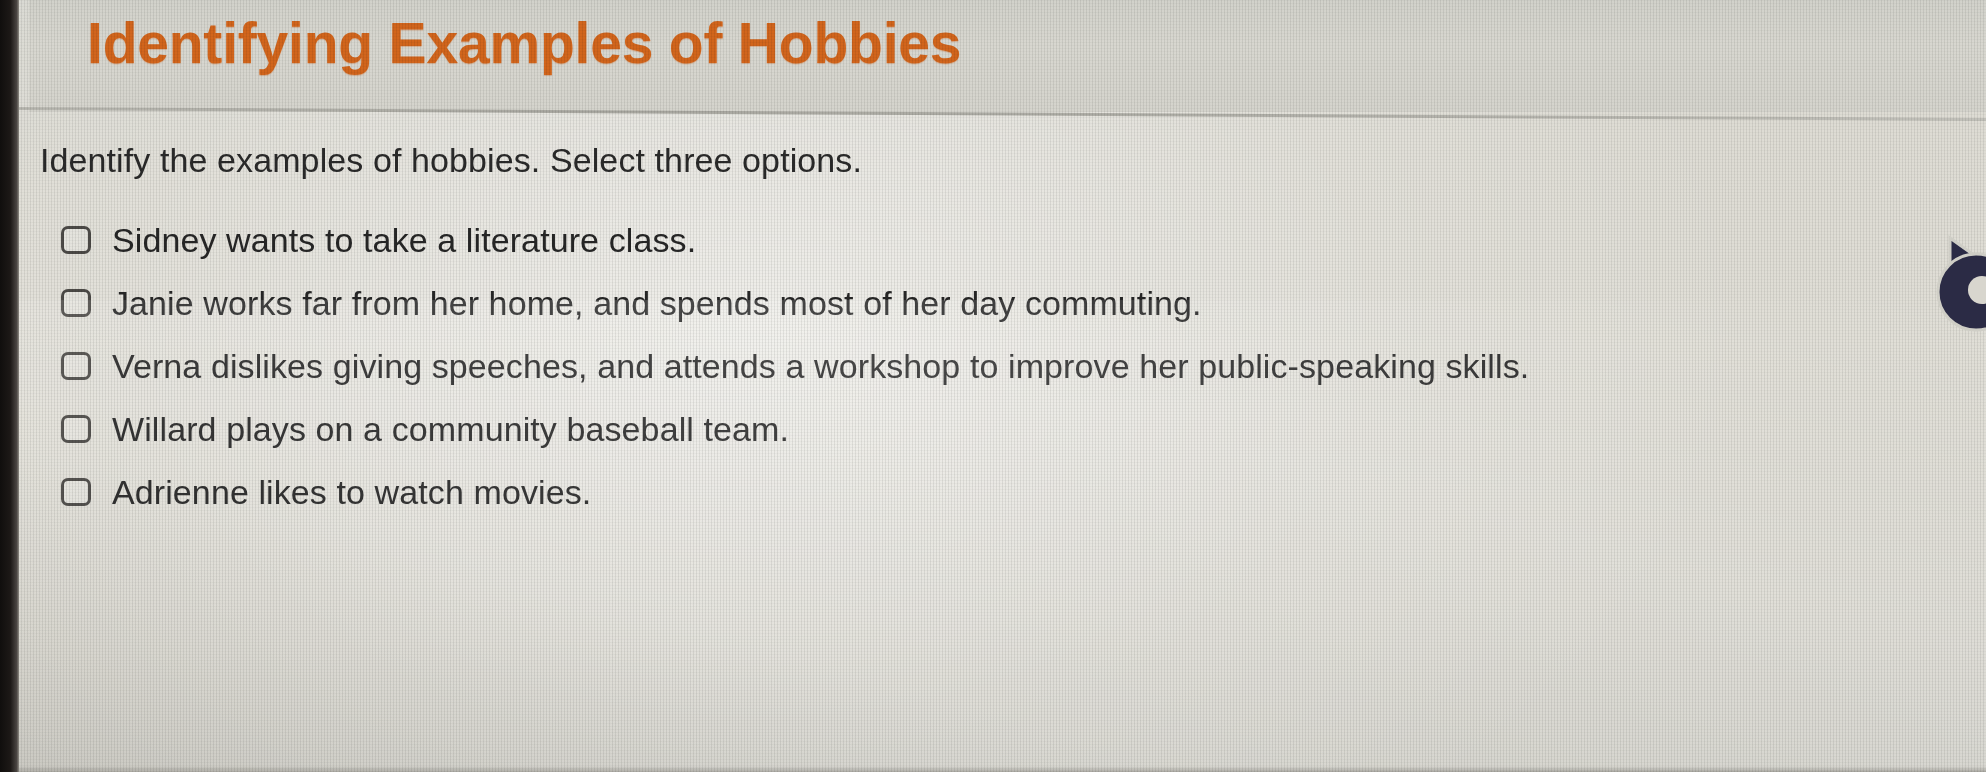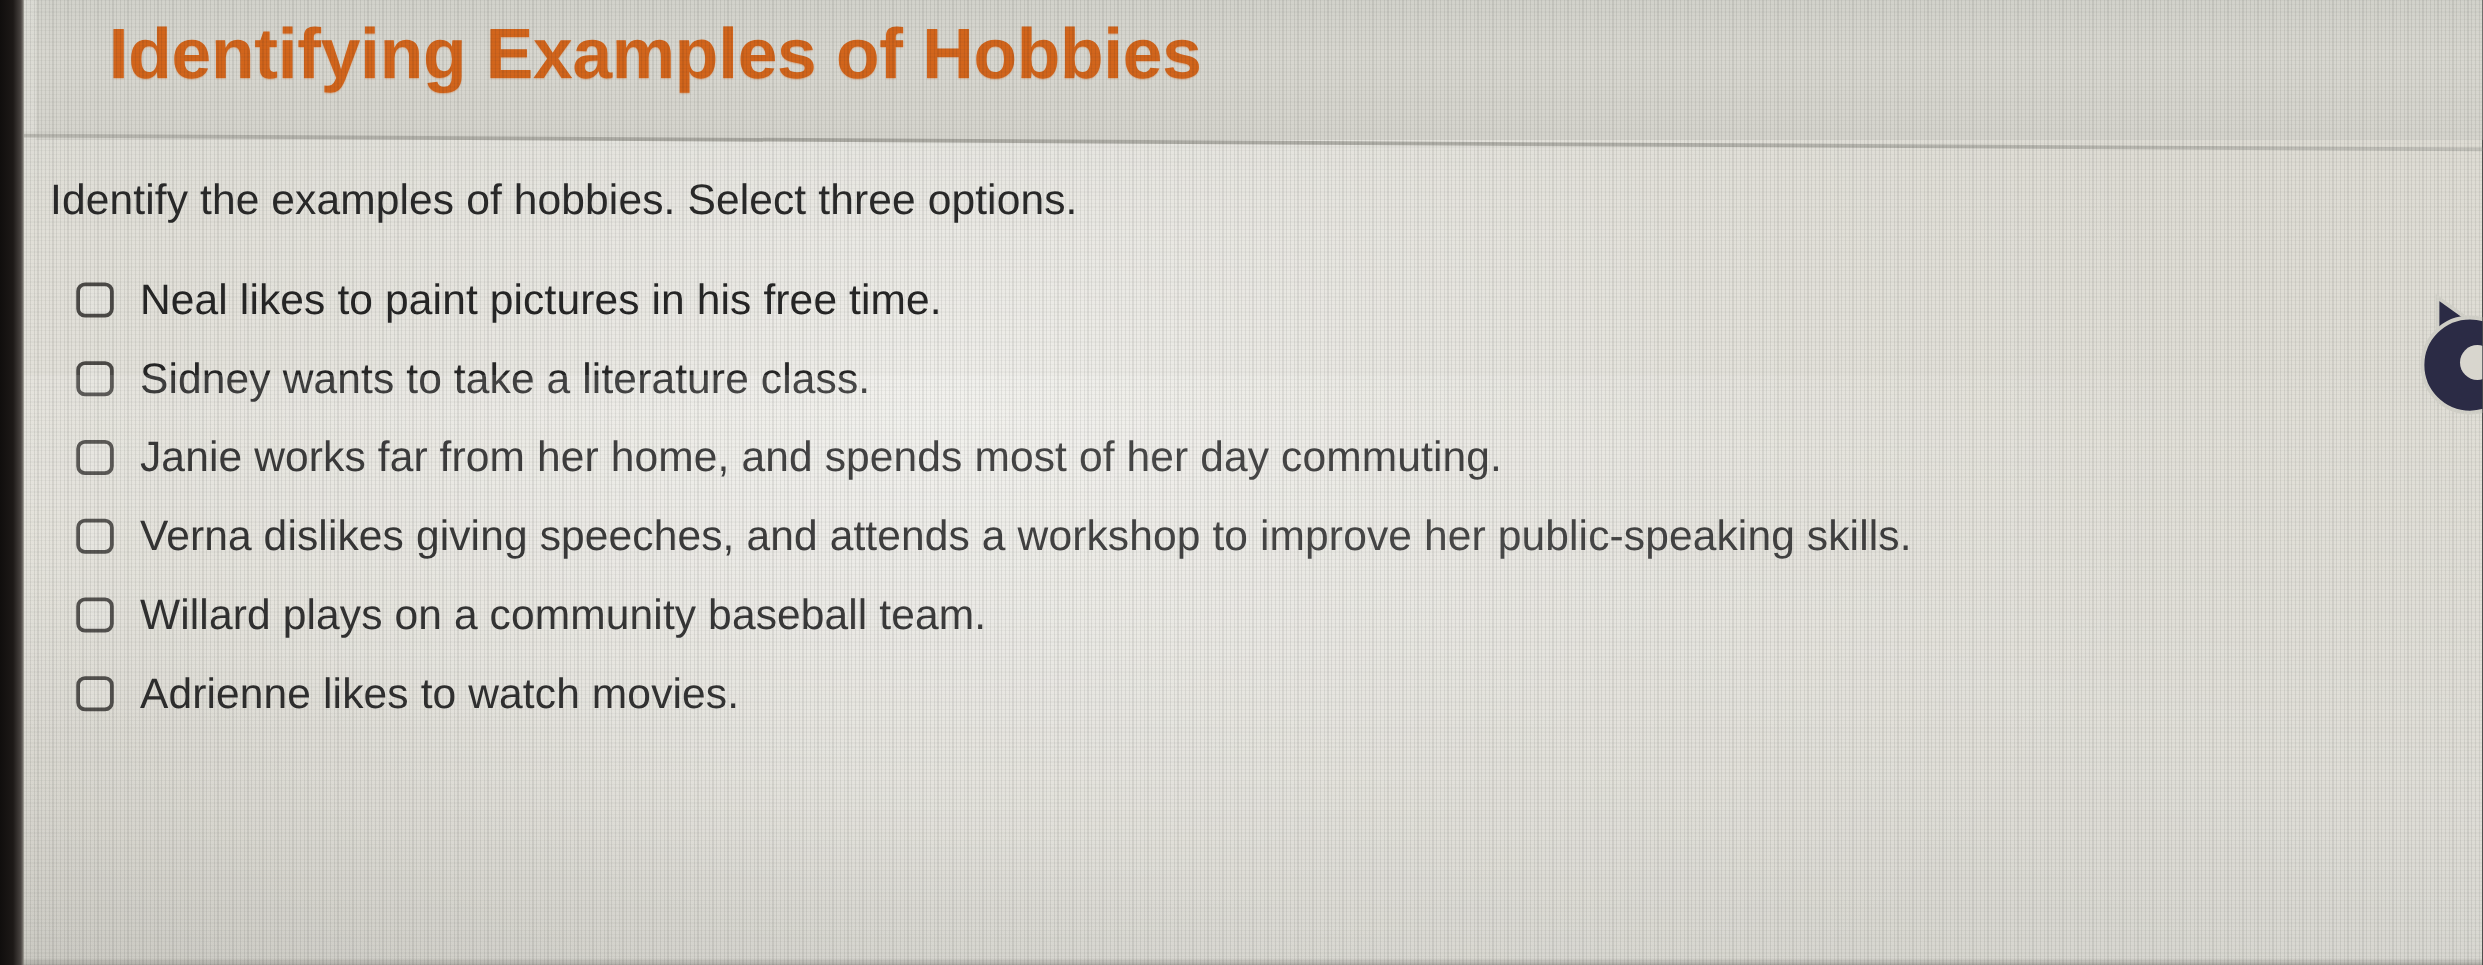--- a/index.html
+++ b/index.html
@@ -161,24 +161,20 @@
   </div>
 
   <div class="divider"></div>
 
   <div class="body-area">
 
     <div class="prompt">Identify the examples of hobbies. Select three options.</div>
 
     <div class="options">
 
-      <div class="option-row">
-        <span class="checkbox"></span>
-        <span class="option-label">Neal likes to paint pictures in his free time.</span>
-      </div>
 
       <div class="option-row">
         <span class="checkbox"></span>
         <span class="option-label">Sidney wants to take a literature class.</span>
       </div>
 
       <div class="option-row">
         <span class="checkbox"></span>
         <span class="option-label">Janie works far from her home, and spends most of her day commuting.</span>
       </div>

